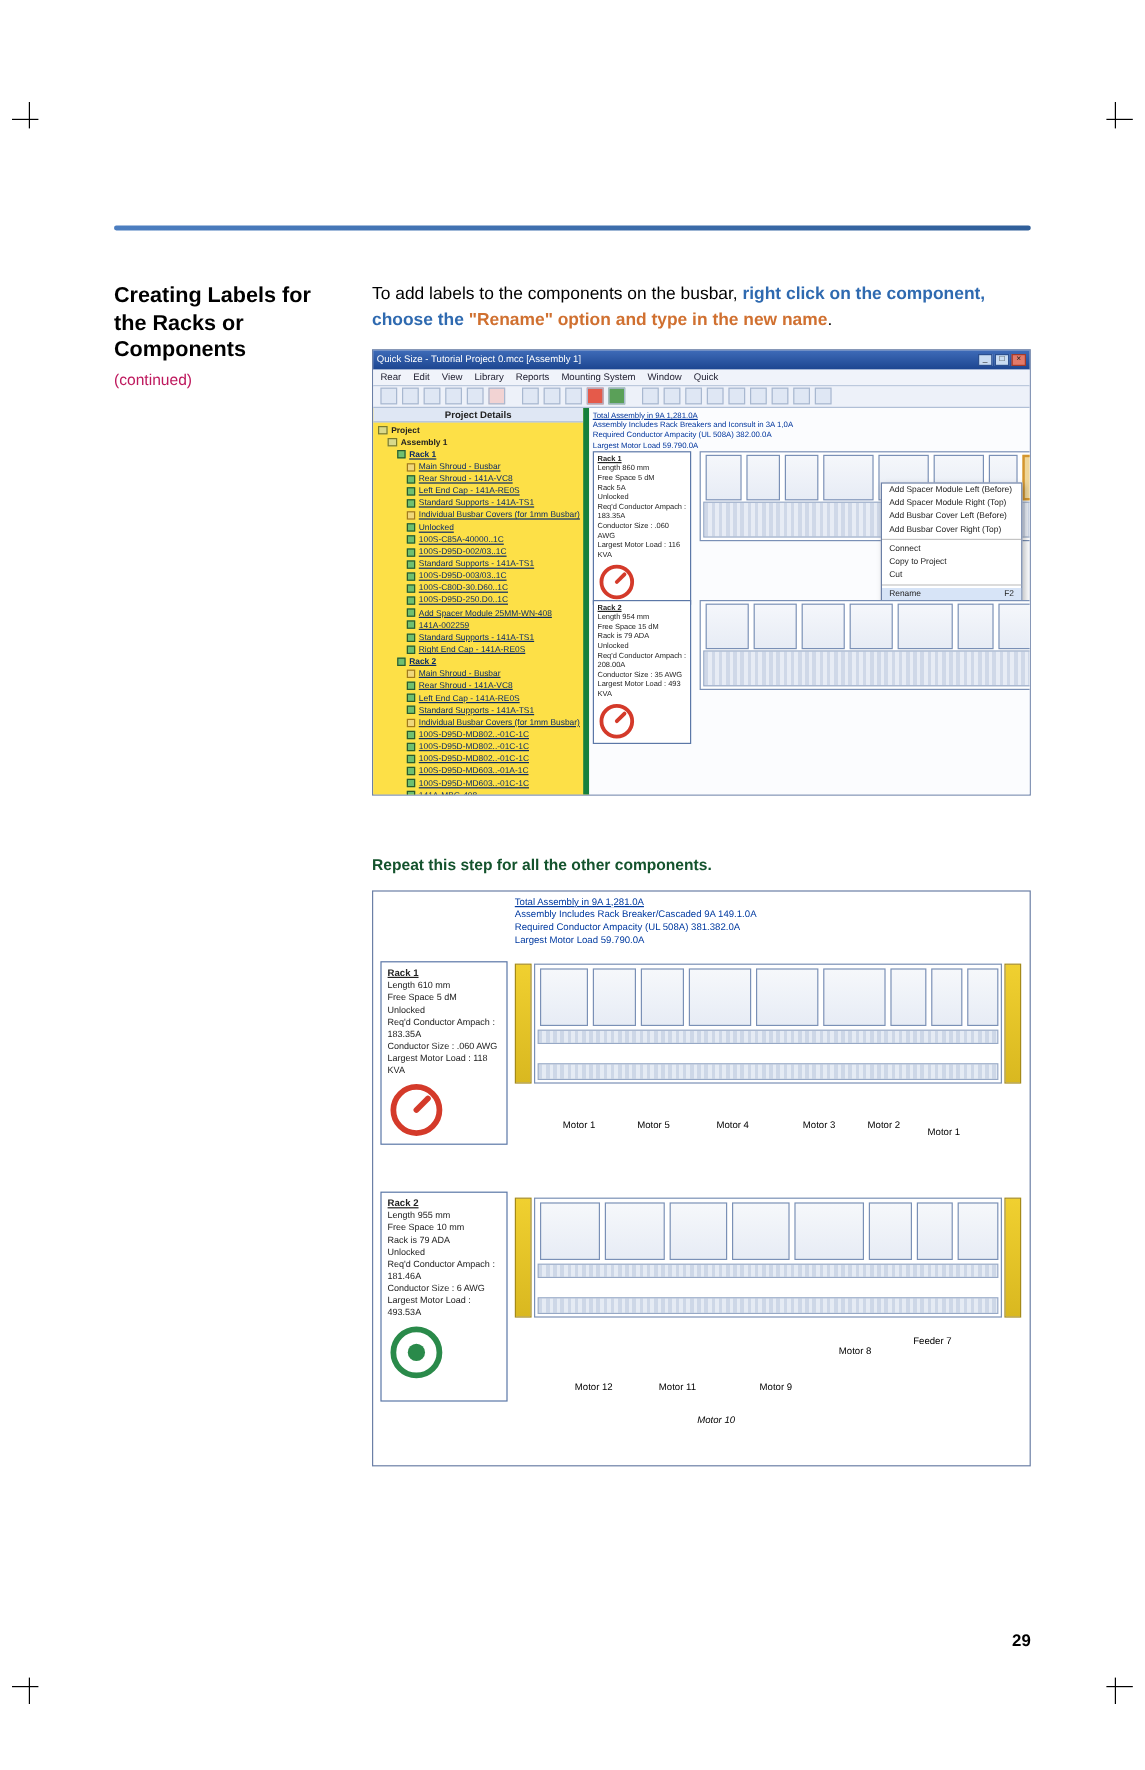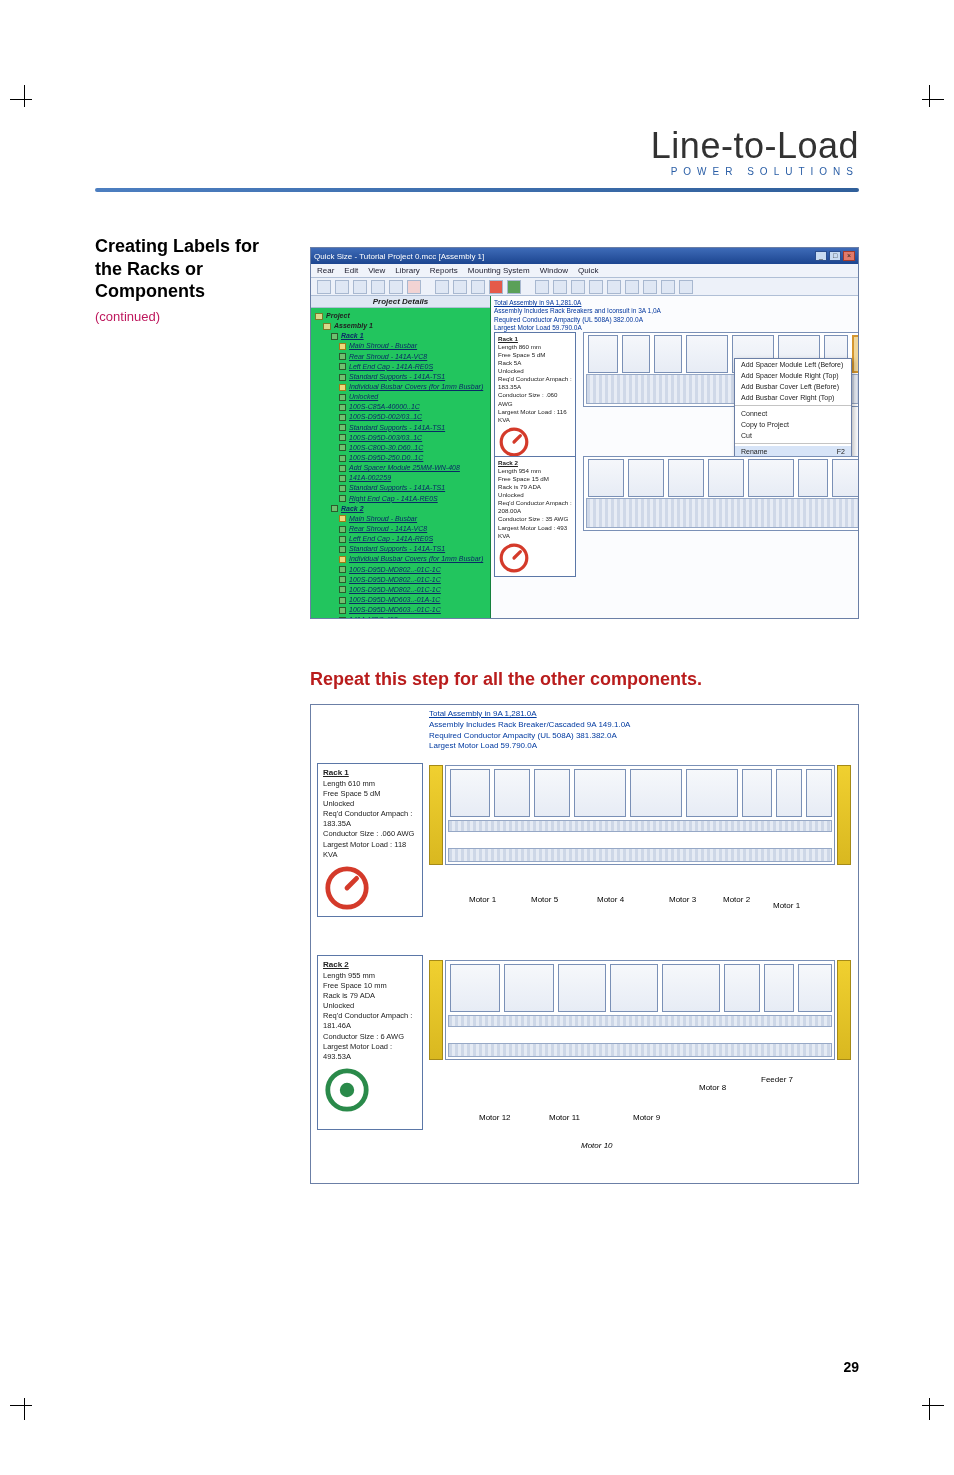--- a/index.html
+++ b/index.html
@@ -48,21 +48,21 @@
   .titlebar { height: 16px; background: linear-gradient(#3e6bb8,#1c4590); display: flex; align-items: center; justify-content: space-between; padding: 0 3px; }
   .titlebar .t-title { color: #fff; font-size: 8px; white-space: nowrap; overflow: hidden; }
   .titlebar .t-btns { display: flex; gap: 2px; }
   .titlebar .t-btn { width: 12px; height: 10px; background: #c9dcf2; border: 1px solid #2b4f8f; font-size: 7px; text-align: center; line-height: 8px; }
 
   .menubar { height: 14px; background: #f0f3fa; border-bottom: 1px solid #b0bfd6; display: flex; gap: 10px; padding: 0 6px; font-size: 8px; align-items: center; color: #223; }
   .toolbar { height: 18px; background: #edf1f9; border-bottom: 1px solid #b0bfd6; display: flex; gap: 4px; padding: 2px 6px; align-items: center; }
   .toolbar .tbtn { width: 14px; height: 14px; background: #dfe7f4; border: 1px solid #a8b8d0; }
 
   .appbody { flex: 1; display: flex; min-height: 0; }
-  .treepane { width: 180px; background: #22c55e; border-right: 1px solid #15803d; overflow: hidden; font-size: 7px; color: #0a2a66; font-style: italic; }
+  .treepane { width: 180px; background: #fde047; border-right: 5px solid #15803d; overflow: hidden; font-size: 7px; color: #0a2a66; }
   .treepane .trhead { background: #dfe7f4; border-bottom: 1px solid #b0bfd6; font-weight: 700; text-align: center; font-size: 8px; padding: 1px 0; color: #222; }
   .tree { padding: 3px 4px; line-height: 1.45; }
   .tree .node { white-space: nowrap; }
   .tree .lvl0 { padding-left: 0; color:#222; font-weight:700; }
   .tree .lvl1 { padding-left: 8px; color:#222; font-weight:700; }
   .tree .lvl2 { padding-left: 16px; font-weight:700; }
   .tree .lvl3 { padding-left: 24px; }
   .tree .u { text-decoration: underline; }
   .tree .ico { display:inline-block; width:7px; height:7px; margin-right:3px; border:1px solid #2c5a2c; background:#6fc06f; vertical-align:middle; }
   .tree .ico-y { border-color:#a07a1a; background:#efd77a; }
@@ -75,21 +75,21 @@
   .canvas .rack-card .thumb { width:32px; height:32px; margin-top:2px; }
   .canvas .rack-card .thumb svg { width:100%; height:100%; }
   .canvas .rackrow { position:absolute; height:75px; background:#fff; border:1px solid #7a90b6; }
   .canvas .rackrow .unit { position:absolute; top:2px; height:38px; border:1px solid #7a90b6; background:linear-gradient(#f5f7fb,#e7ecf5); }
   .canvas .rackrow .rail { position:absolute; left:2px; right:2px; bottom:2px; height:30px; background:repeating-linear-gradient(90deg,#cfd8e8,#cfd8e8 3px,#e7ecf5 3px,#e7ecf5 6px); border:1px solid #96a8c6; }
   .canvas .contextmenu { position:absolute; right:6px; top:62px; width:118px; background:#fff; border:1px solid #6b7fa6; font-size:7px; box-shadow:2px 2px 5px rgba(0,0,0,.25); }
   .canvas .contextmenu .mi { padding:2px 6px; }
   .canvas .contextmenu .mi.hl { background:#d7e4f7; }
   .canvas .contextmenu .sep { height:1px; background:#c4c4c4; margin:2px 0; }
 
-  .repeat { font-size: 18px; font-weight: 700; color: #b91c1c; margin-top: 50px; margin-left: 0; }
+  .repeat { font-size: 13px; font-weight: 700; color: #14532d; margin-top: 50px; margin-left: 0; }
 
   
   .viewer { width: 100%; height: 480px; border:1px solid #6b7fa6; background:#fff; position:relative; margin-top:14px; overflow:hidden; }
   .viewer .vtopinfo { position:absolute; top:4px; left:118px; font-size:8px; line-height:1.35; color:#003aa0; }
   .viewer .vtopinfo div:first-child { text-decoration: underline; }
   .viewer .vrack-card { position:absolute; border:1px solid #5b77a7; background:#fff; font-size:7.5px; padding:4px 5px; width:106px; line-height:1.35; }
   .viewer .vrack-card b { font-weight:700; text-decoration: underline; font-size:8px; }
   .viewer .vrack-card .vthumb { width:48px; height:48px; margin-top:4px; }
   .viewer .vrack-card .vthumb svg { width:100%; height:100%; }
   .viewer .vrackrow { position:absolute; border:1px solid #7a90b6; background:#fff; }
@@ -106,37 +106,36 @@
 </head>
 <body>
 
 <div class="page">
 
   <div class="cropmark tl"></div>
   <div class="cropmark tr"></div>
   <div class="cropmark bl"></div>
   <div class="cropmark br"></div>
 
-  <div class="brand">
-    <div class="name">Line-to-Load</div>
-    <div class="sub">POWER SOLUTIONS</div>
-  </div>
 
   <div class="hr-top"></div>
 
   <div class="content">
     <div class="columns">
 
       <div class="sidecol">
         <div class="heading">Creating Labels for the Racks or Components</div>
         <div class="continued">(continued)</div>
       </div>
 
       <div class="maincol">
 
+        <div class="intro">
+          <span>To add labels to the components on the busbar, </span><span class="link1">right click on the component, choose the </span><span class="link2">"Rename" option and type in the new name</span><span>.</span>
+        </div>
 
         <div class="screenshot-frame">
           <div class="appwin">
             <div class="titlebar">
               <span class="t-title">Quick Size - Tutorial Project 0.mcc  [Assembly 1]</span>
               <span class="t-btns">
                 <span class="t-btn">_</span>
                 <span class="t-btn">□</span>
                 <span class="t-btn" style="background:#e27a6a;border-color:#a33a2a;">×</span>
               </span>

